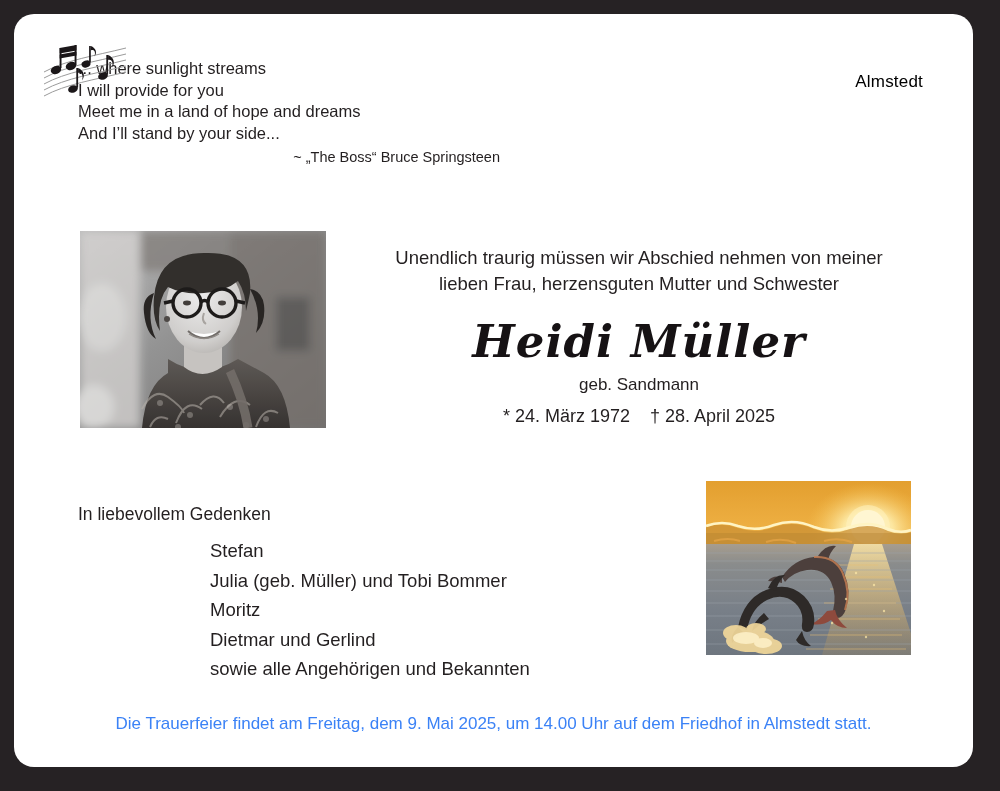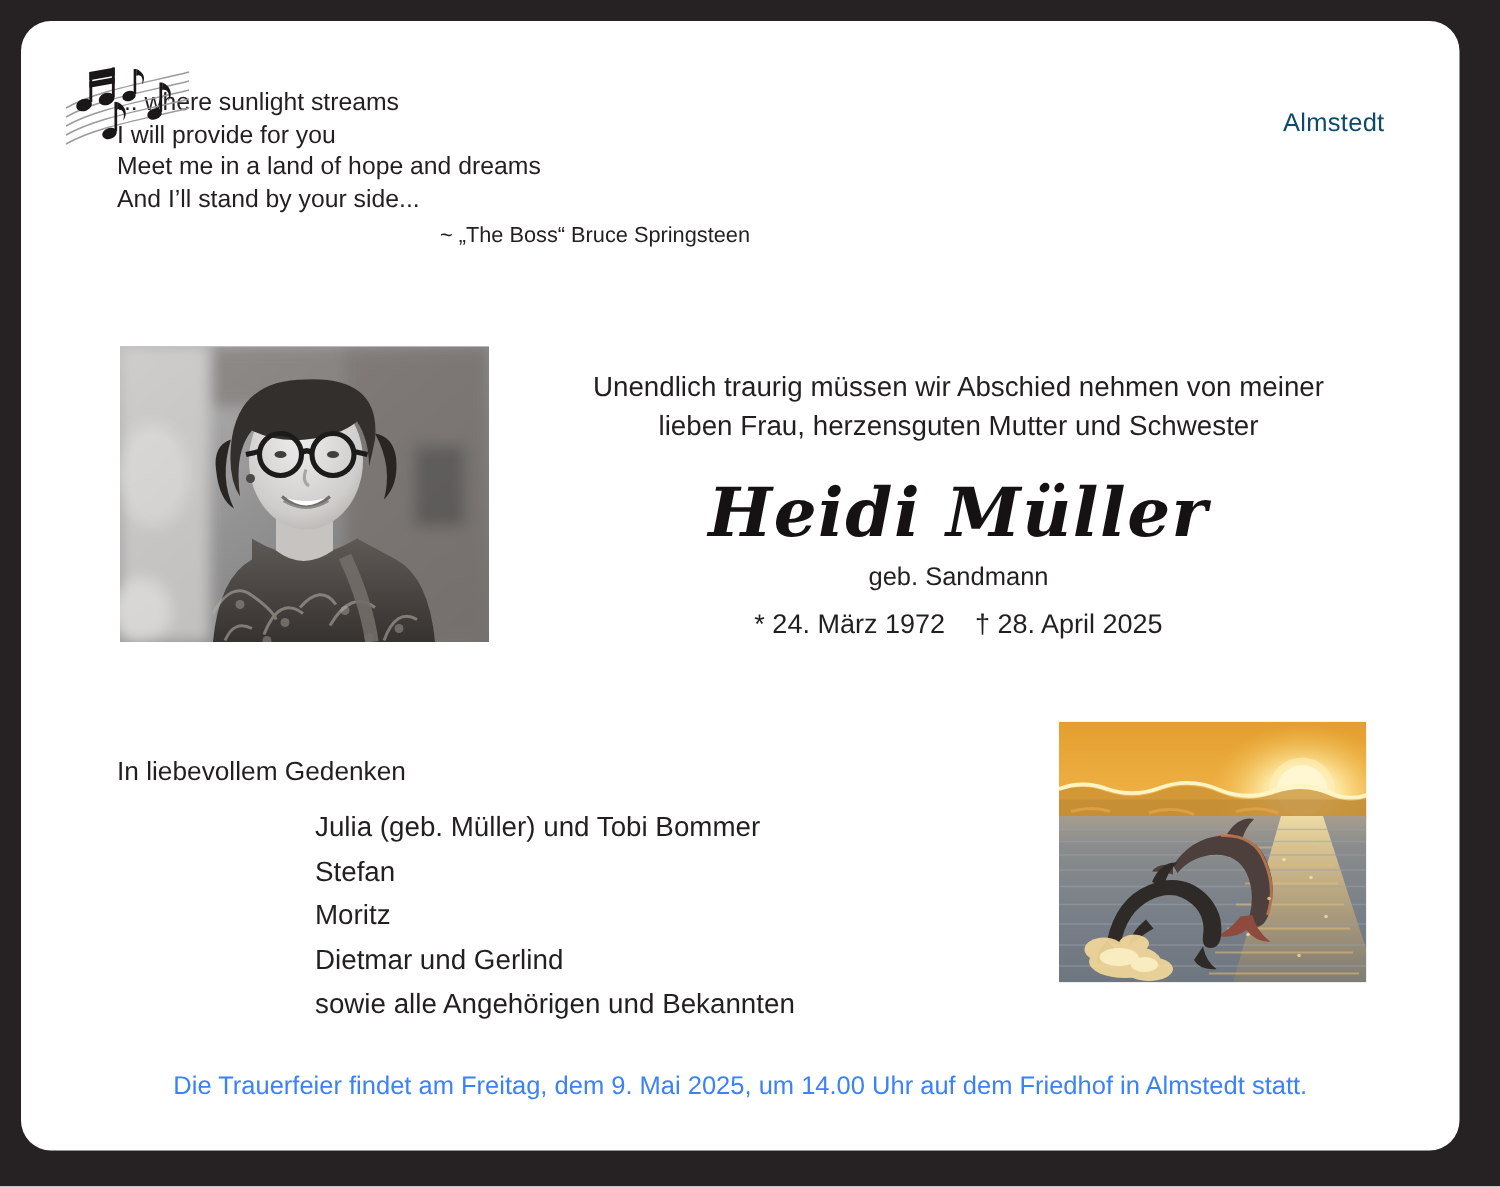--- a/index.html
+++ b/index.html
@@ -62,21 +62,21 @@
     padding-right: 48px;
     color: #231f20;
     white-space: pre;
   }
 
   #place-name {
     position: absolute;
     right: 50px;
     top: 58px;
     font-size: 17px;
-    color: #0c4a6e;
+    color: #000000;
     letter-spacing: .2px;
   }
 
   
   #portrait-frame {
     position: absolute;
     left: 66px;
     top: 217px;
     width: 246px;
     height: 197px;
@@ -322,22 +322,22 @@
       <div class="intro-line">Unendlich traurig müssen wir Abschied nehmen von meiner</div>
       <div class="intro-line">lieben Frau, herzensguten Mutter und Schwester</div>
       <div id="deceased-name">Heidi Müller</div>
       <div id="maiden-name">geb. Sandmann</div>
       <div id="life-dates">* 24. März 1972    † 28. April 2025</div>
     </div>
 
     <div id="mourners">
       <div id="mourners-heading">In liebevollem Gedenken</div>
       <div id="mourners-list">
+        <div class="mourner-line">Stefan</div>
         <div class="mourner-line">Julia (geb. Müller) und Tobi Bommer</div>
-        <div class="mourner-line">Stefan</div>
         <div class="mourner-line">Moritz</div>
         <div class="mourner-line">Dietmar und Gerlind</div>
         <div class="mourner-line">sowie alle Angehörigen und Bekannten</div>
       </div>
     </div>
 
     <div id="sunset-frame">
       <svg viewBox="0 0 205 174" width="205" height="174" xmlns="http://www.w3.org/2000/svg">
         <defs>
           <linearGradient id="skyGrad" x1="0" y1="0" x2="0" y2="1">

